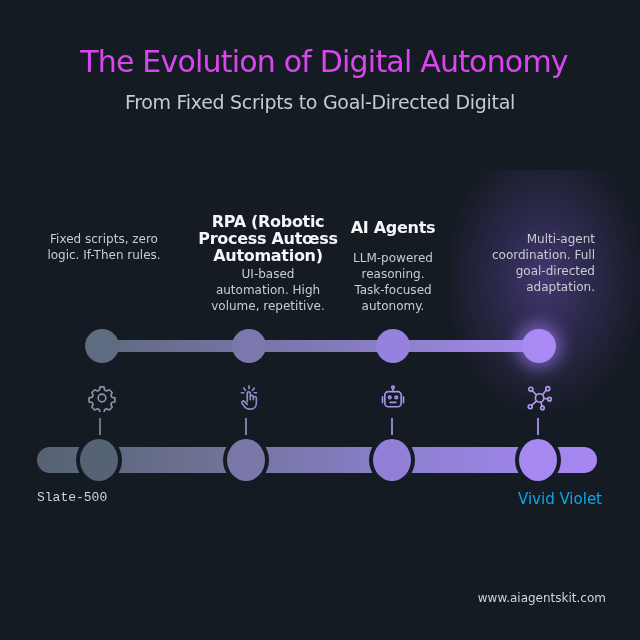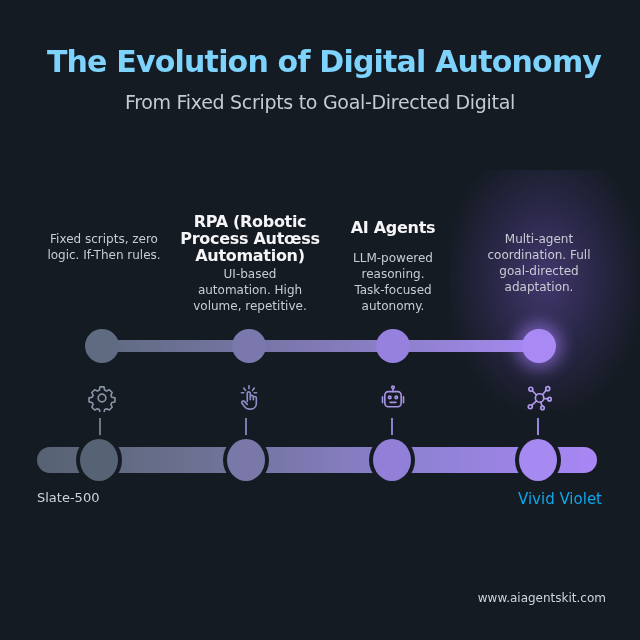--- a/index.html
+++ b/index.html
@@ -4,21 +4,21 @@
   <style>
     html, body { margin:0; padding:0; }
     body {
       width:640px; height:640px; overflow:hidden; position:relative;
       background:#151b23;
       font-family:"DejaVu Sans", sans-serif;
       color:#f3f4f6;
     }
     .title {
       position:absolute; left:8px; right:0; top:44px; text-align:center;
-      font-size:30px; font-weight:bold; letter-spacing:-0.8px; color:#7dd3fc;
+      font-size:30px; font-weight:normal; letter-spacing:-0.8px; color:#d946ef;
     }
     .subtitle {
       position:absolute; left:0; right:0; top:91px; text-align:center;
       font-size:19px; color:#c5cad3; letter-spacing:-0.3px;
     }
     .glow {
       position:absolute; left:450px; top:170px; width:190px; height:240px;
       background:radial-gradient(ellipse at 50% 45%, rgba(120,90,200,0.45) 0%, rgba(90,70,160,0.28) 40%, rgba(21,27,35,0) 75%);
       pointer-events:none;
     }
@@ -49,50 +49,50 @@
     }
     .track-bottom {
       position:absolute; left:37px; top:447px; width:560px; height:26px; border-radius:13px;
       background:linear-gradient(90deg,#566272 0%,#6d7293 30%,#8c80cf 65%,#a887f5 100%);
     }
     .node-bottom {
       position:absolute; top:439px; width:38px; height:42px; margin-left:-19px;
       border-radius:50%; box-shadow:0 0 0 4px #151b23;
     }
     .label-left {
-      position:absolute; left:37px; top:490px; font-size:13px; color:#d0d4db;
+      position:absolute; left:37px; top:490px; font-size:13px; color:#d0d4db;font-family:Liberation Mono, monospace;
     }
     .label-right {
       position:absolute; right:38px; top:490px; font-size:15px; color:#0ea5e9;
     }
     .footer {
       position:absolute; right:34px; top:591px; font-size:12px; color:#d0d4db;
     }
   </style>
 </head>
 <body>
 
 <div class="title">The Evolution of Digital Autonomy</div>
 <div class="subtitle">From Fixed Scripts to Goal-Directed Digital</div>
 
 <div class="glow"></div>
 
 <div class="stage" style="left:104px;">
   <div class="stage-desc" style="width:120px;margin-left:auto;margin-right:auto;">Fixed scripts, zero logic. If-Then rules.</div>
 </div>
-<div class="stage" style="left:250px;top:213px;">
+<div class="stage" style="left:268px;top:213px;">
   <div class="stage-title" style="width:140px;margin:0 auto;line-height:17px;">RPA (Robotic Process Autœss Automation)</div>
   <div class="stage-desc" style="margin-top:2px;width:124px;margin-left:auto;margin-right:auto;">UI-based automation. High volume, repetitive.</div>
 </div>
 <div class="stage" style="left:393px;">
   <div class="stage-title">AI Agents</div>
   <div class="stage-desc" style="width:96px;margin-left:auto;margin-right:auto;">LLM-powered reasoning. Task-focused autonomy.</div>
 </div>
 <div class="stage" style="left:539px;">
-  <div class="stage-desc" style="width:112px;margin-left:auto;margin-right:auto;">Multi-agent coordination. Full goal-directed adaptation.</div>
+  <div class="stage-desc" style="width:112px;margin-left:auto;margin-right:auto;text-align:right;">Multi-agent coordination. Full goal-directed adaptation.</div>
 </div>
 
 <div class="track-top"></div>
 <div class="node-top" style="left:102px;background:#5f6b80;"></div>
 <div class="node-top" style="left:249px;background:#7b78ad;"></div>
 <div class="node-top" style="left:393px;background:#9781de;"></div>
 <div class="node-top glowing" style="left:539px;background:#a98af5;"></div>
 
 <svg class="icon" style="left:102px;" viewBox="0 0 24 24" fill="none" stroke="#8a93a3" stroke-width="1.4" stroke-linejoin="round">
   <path d="M10.3 2.5h3.4l.5 2.6 1.7.9 2.4-1.1 2.4 2.4-1.1 2.4.9 1.7 2.6.5v3.4l-2.6.5-.9 1.7 1.1 2.4-2.4 2.4-2.4-1.1-1.7.9-.5 2.6h-3.4l-.5-2.6-1.7-.9-2.4 1.1-2.4-2.4 1.1-2.4-.9-1.7-2.6-.5v-3.4l2.6-.5.9-1.7-1.1-2.4 2.4-2.4 2.4 1.1 1.7-.9z"></path>

